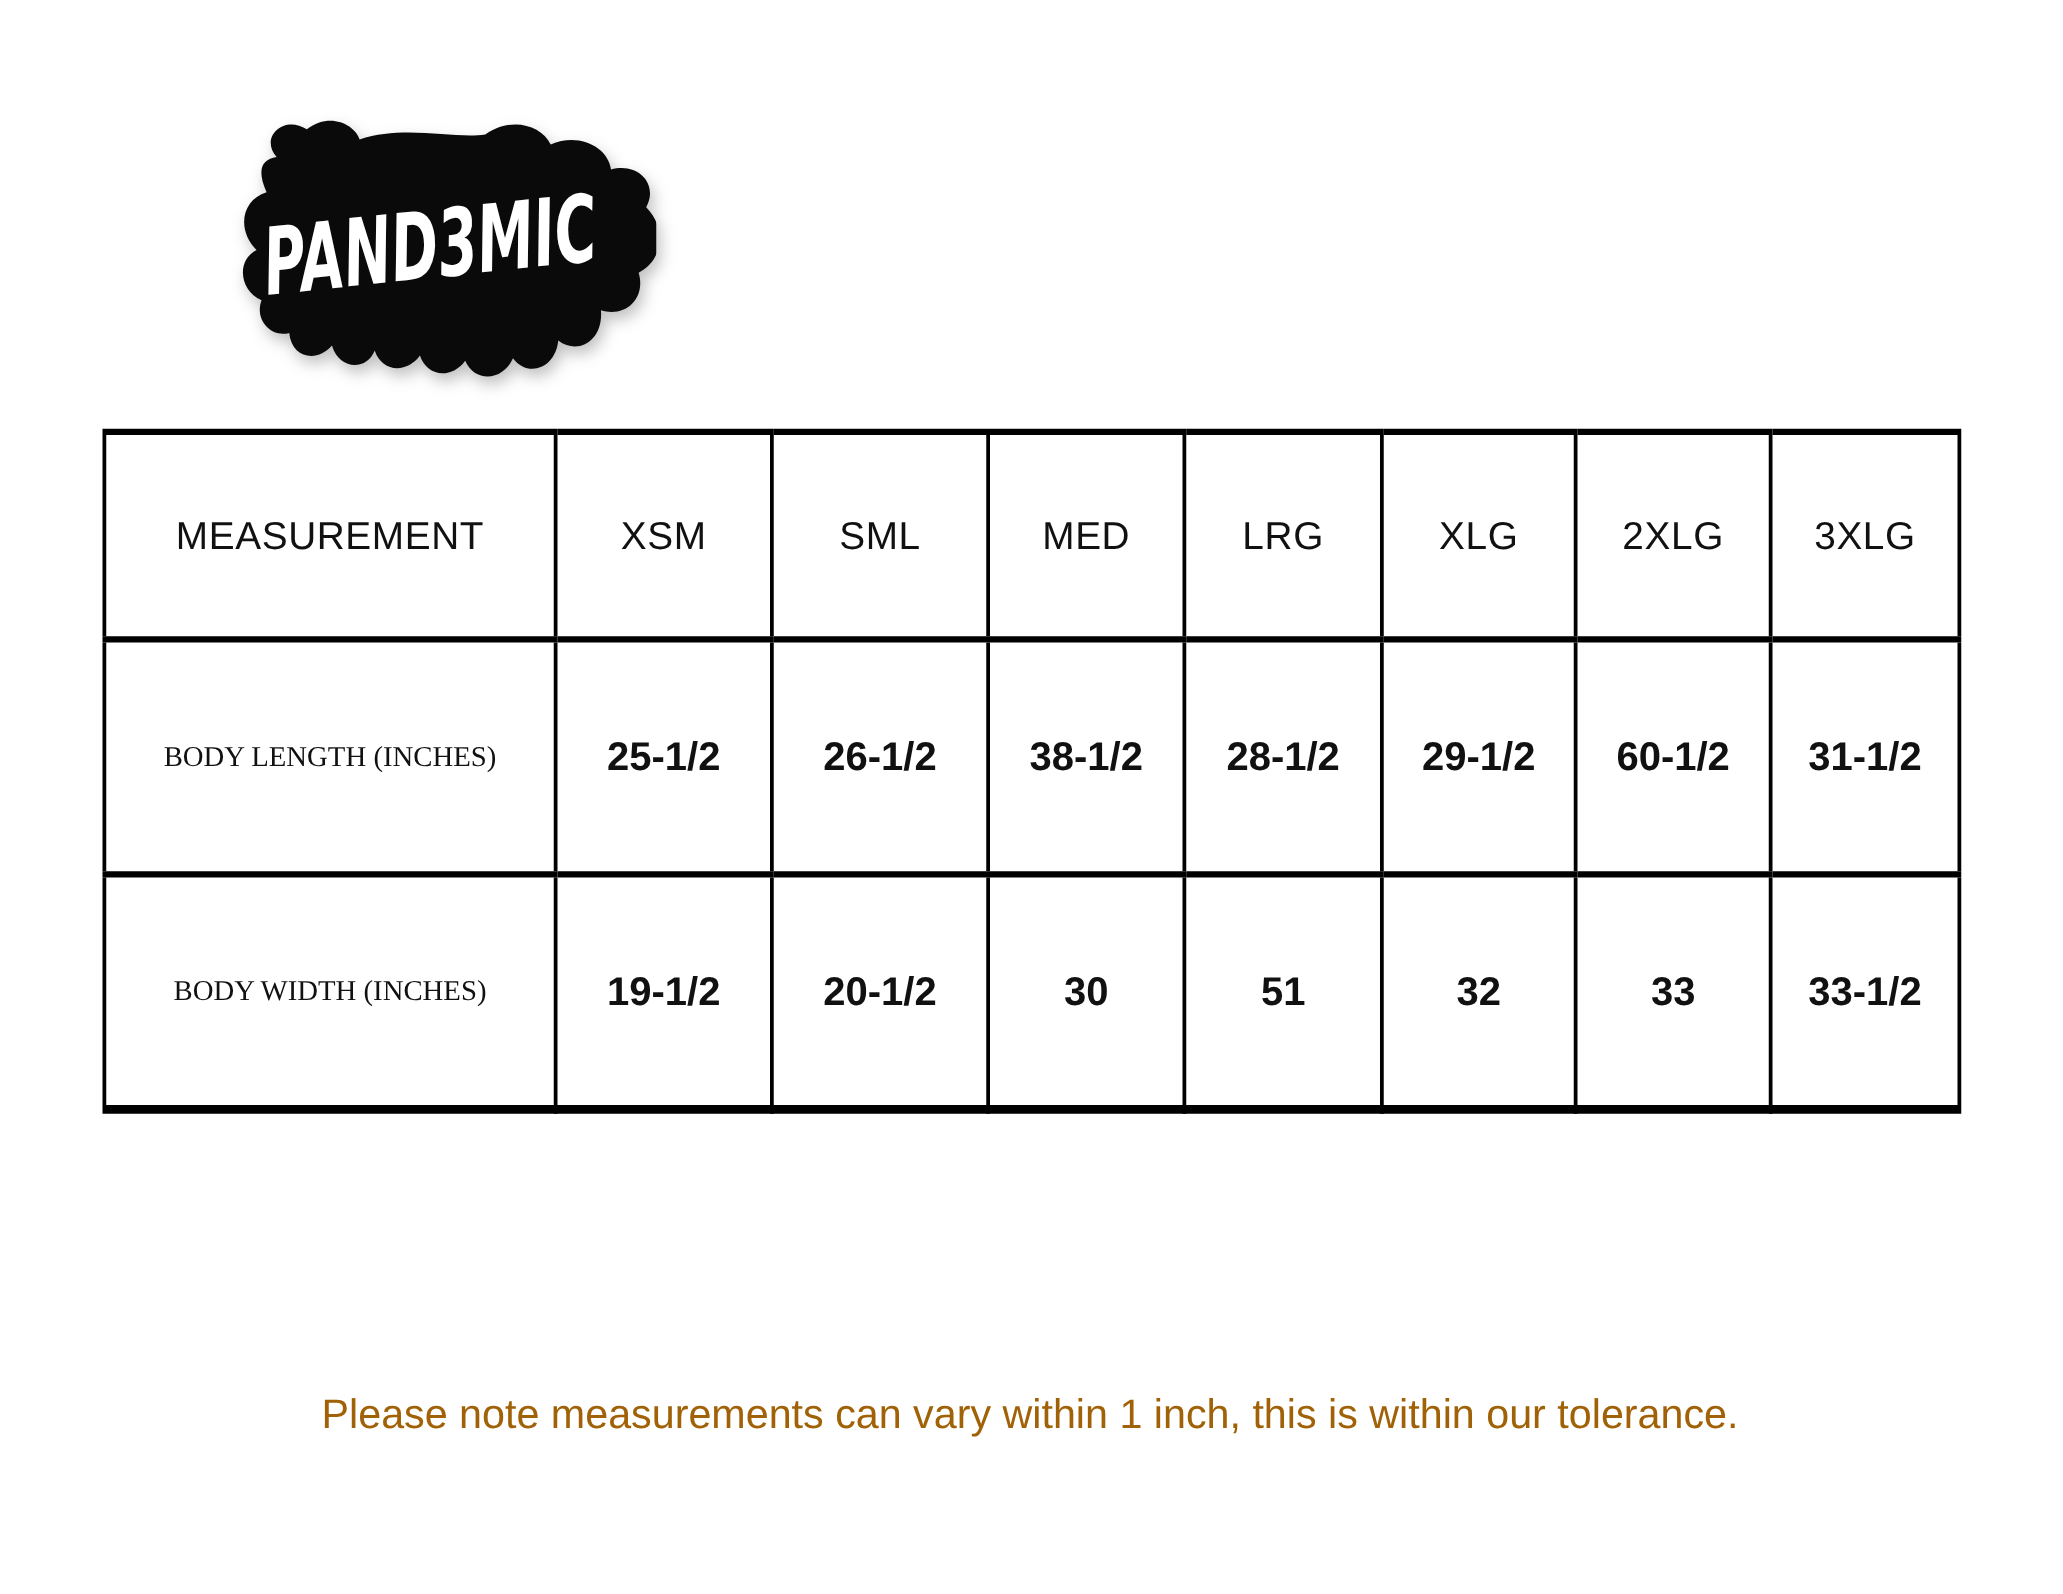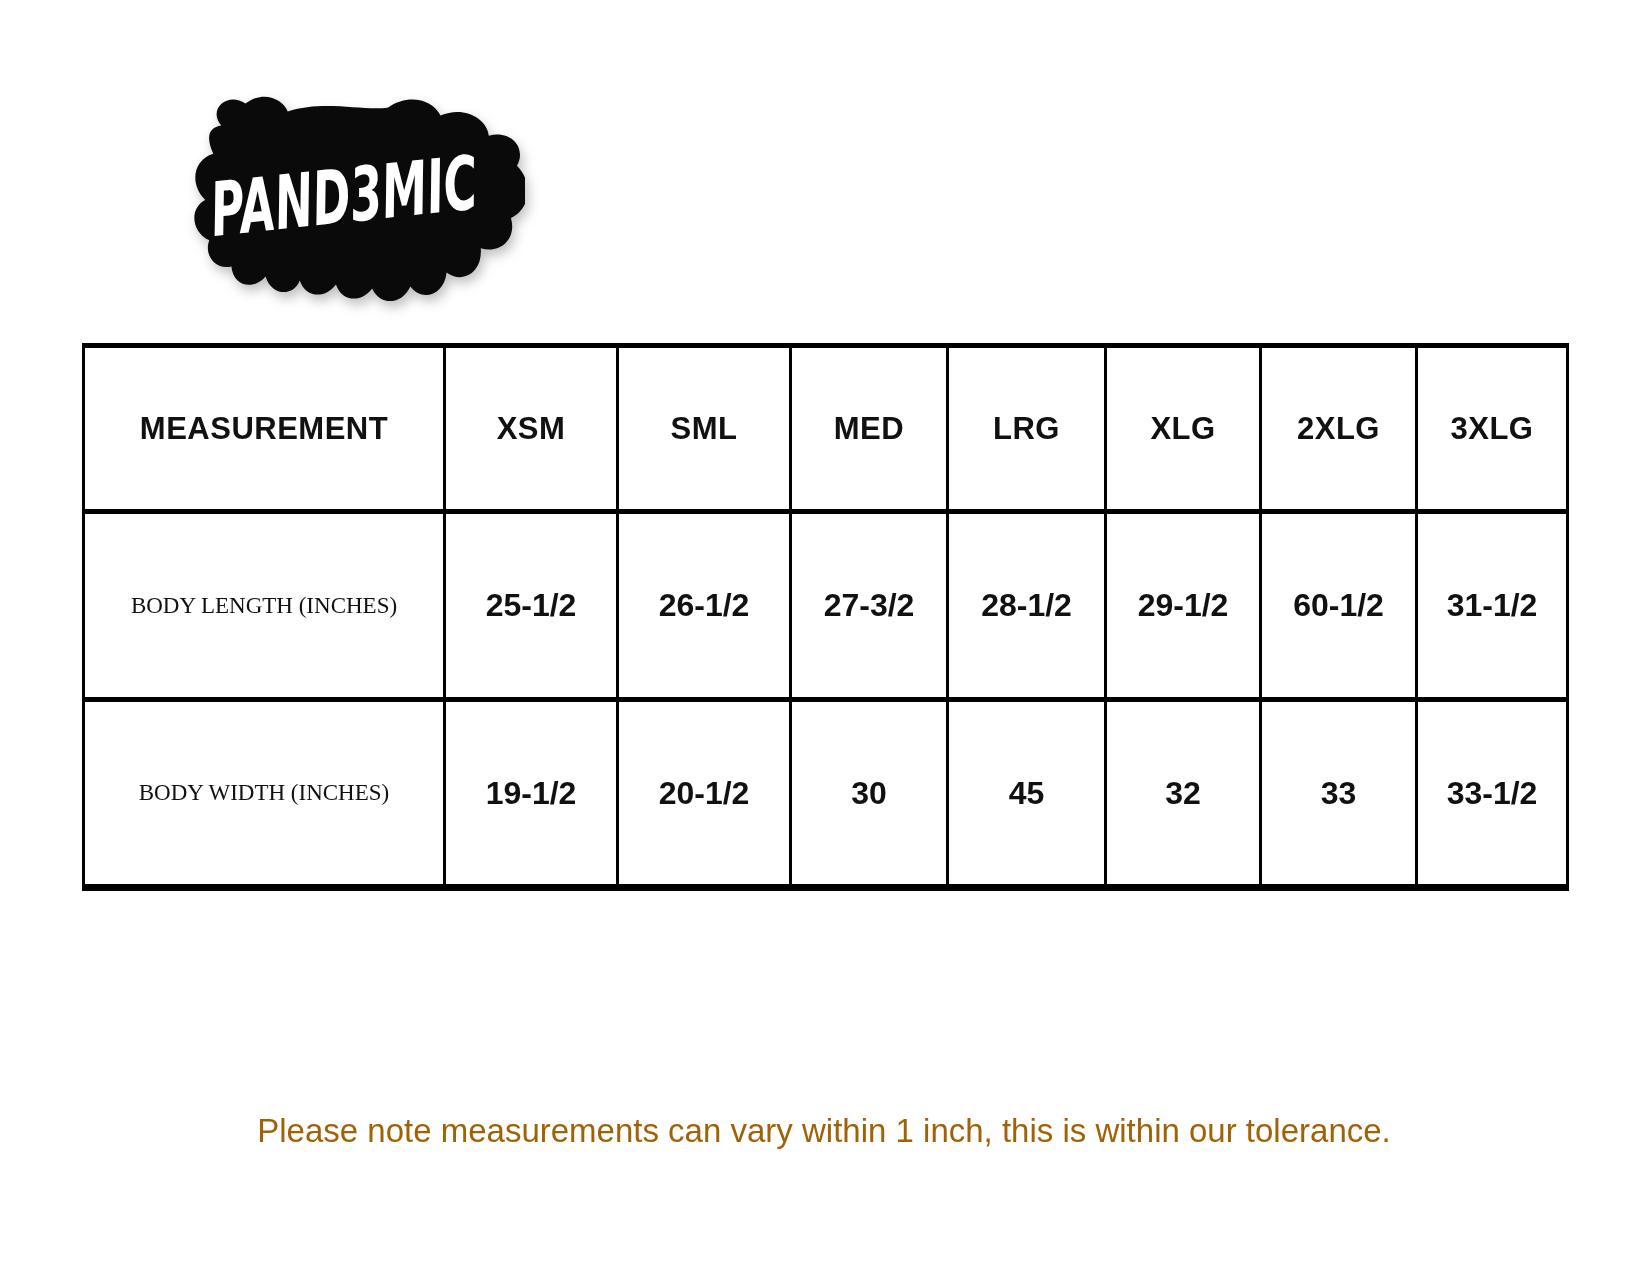--- a/index.html
+++ b/index.html
@@ -30,21 +30,21 @@
     border-collapse:collapse; table-layout:fixed; background:#ffffff;
     border-bottom:7px solid #000000;
   }
   .size-table th, .size-table td {
     border:3px solid #000000;
     border-top-width:5px; border-bottom-width:5px;
     text-align:center; vertical-align:middle;
     overflow:hidden;
   }
   .size-table thead tr { height:166px; }
-  .size-table thead th { font-size:31px; font-weight:700; letter-spacing:0.5px; }
+  .size-table thead th { font-size:31px; font-weight:400; letter-spacing:0.5px; }
   .size-table tbody tr { height:188px; }
   .size-table tbody th { font-weight:400; font-size:23px; line-height:1.45; padding:0 22px;font-family:Liberation Serif, serif; }
   .size-table tbody td { font-size:32px; font-weight:700; }
 
   
   .footnote {
     position:absolute; left:82px; top:1112px; width:1484px;
     text-align:center; font-size:33px; color:#a16207; font-weight:400;
   }
 </style>
@@ -101,32 +101,32 @@
         <th>XLG</th>
         <th>2XLG</th>
         <th>3XLG</th>
       </tr>
     </thead>
     <tbody>
       <tr>
         <th>BODY LENGTH (INCHES)</th>
         <td>25-1/2</td>
         <td>26-1/2</td>
-        <td>27-3/2</td>
+        <td>38-1/2</td>
         <td>28-1/2</td>
         <td>29-1/2</td>
         <td>60-1/2</td>
         <td>31-1/2</td>
       </tr>
       <tr>
         <th>BODY WIDTH (INCHES)</th>
         <td>19-1/2</td>
         <td>20-1/2</td>
         <td>30</td>
-        <td>45</td>
+        <td>51</td>
         <td>32</td>
         <td>33</td>
         <td>33-1/2</td>
       </tr>
     </tbody>
   </table>
 
   <p class="footnote">Please note measurements can vary within 1 inch, this is within our tolerance.</p>
 
 </div>

